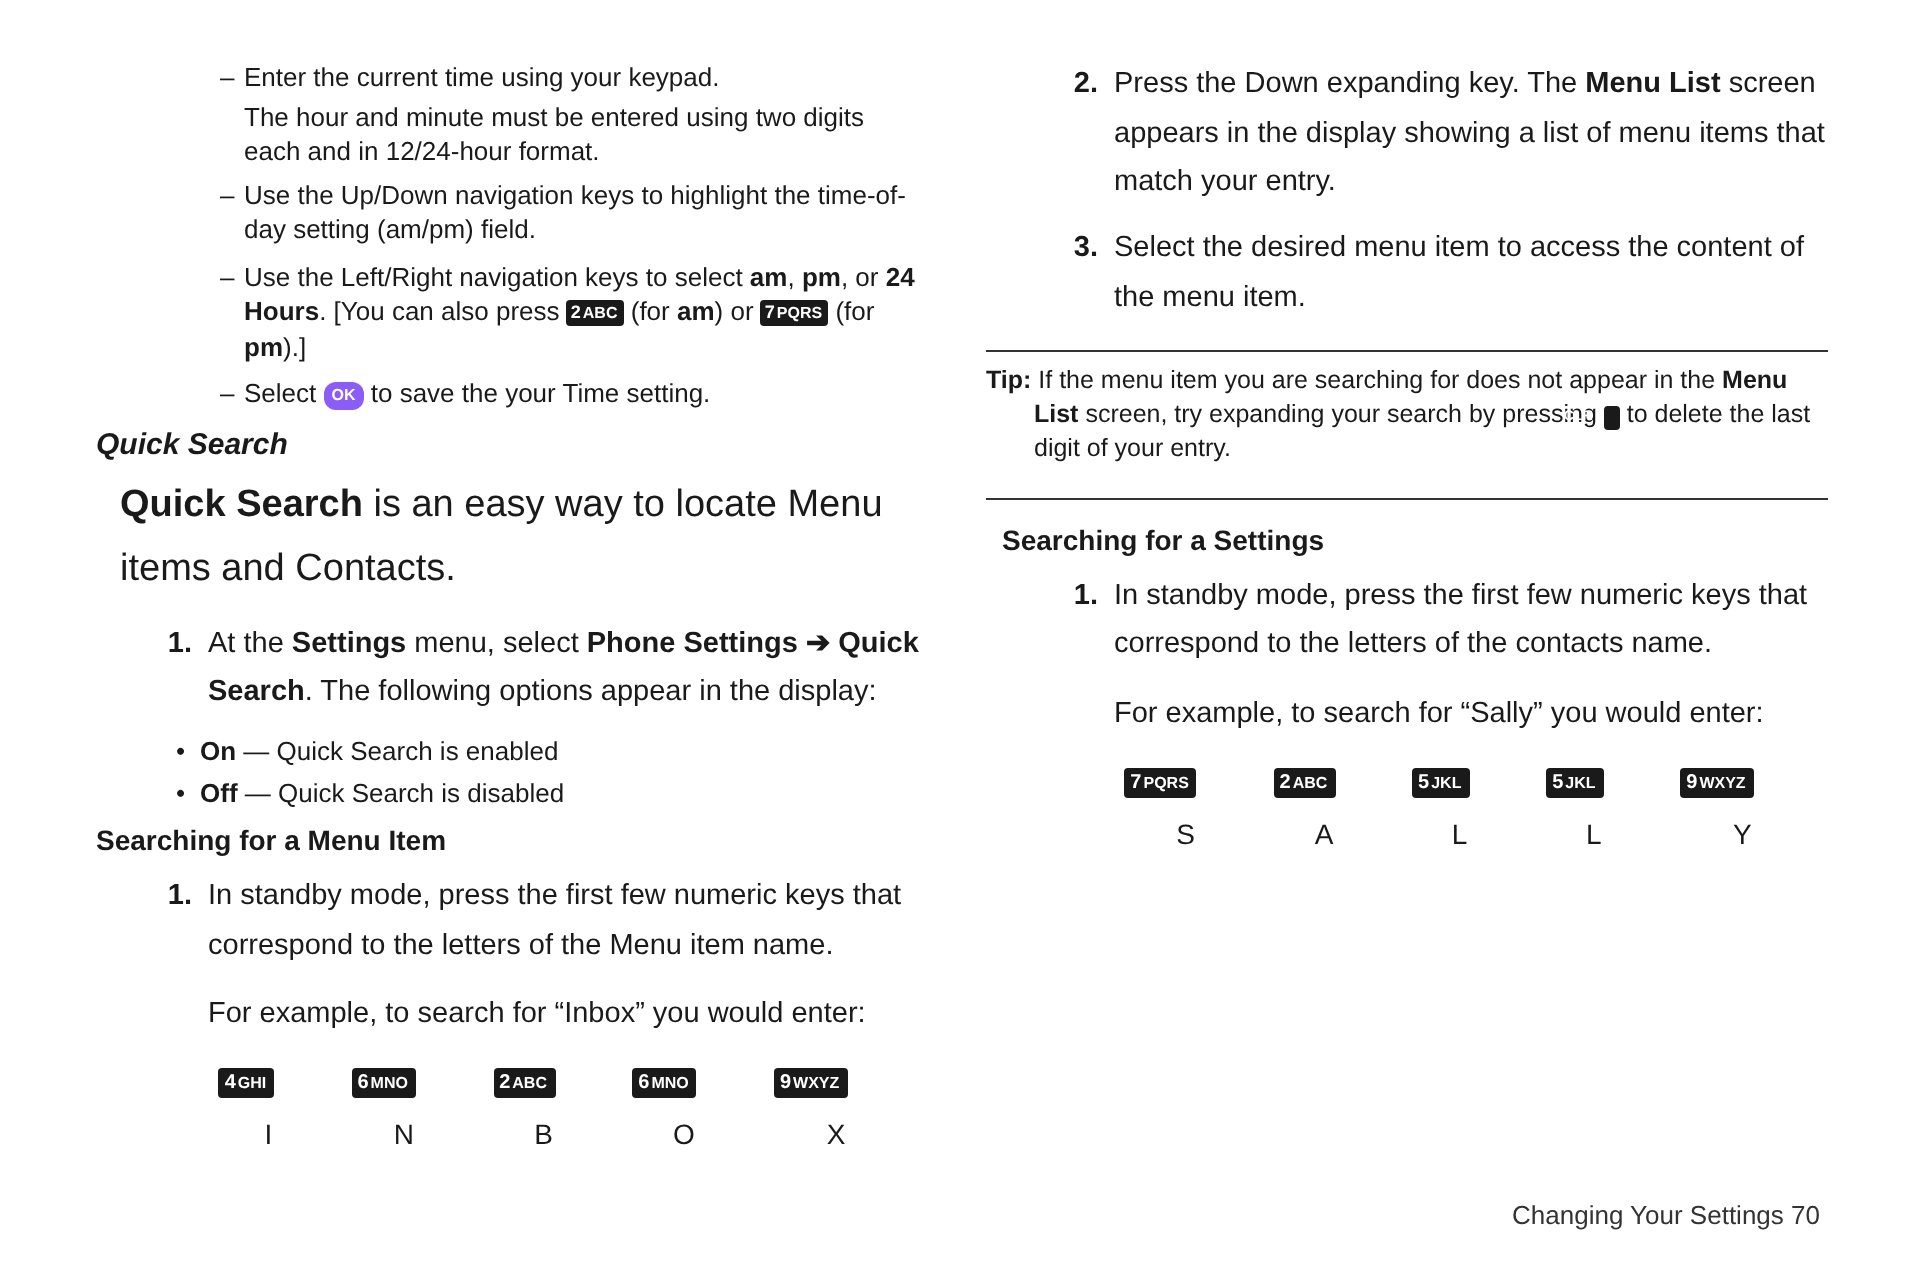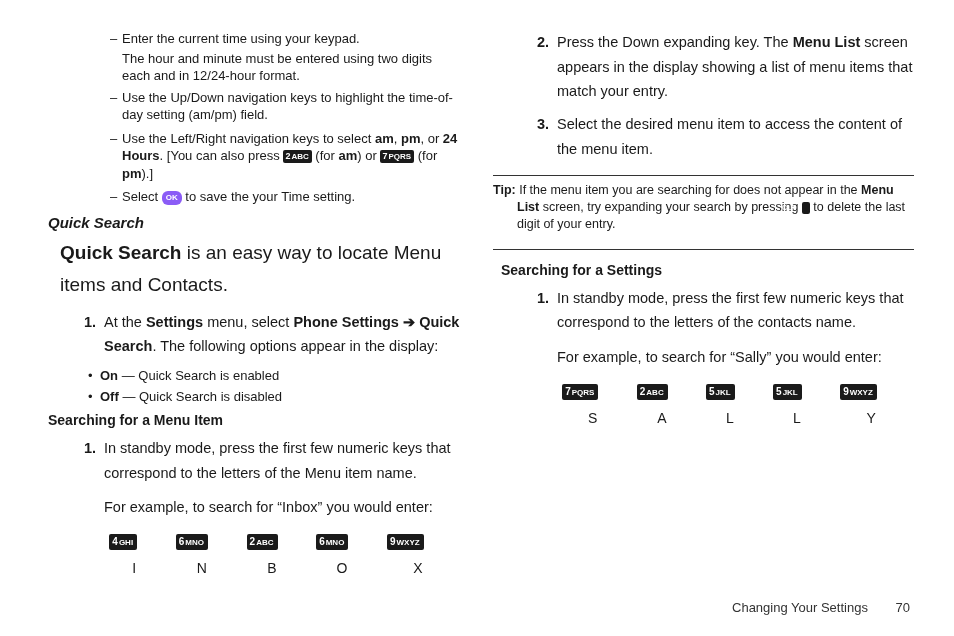--- a/index.html
+++ b/index.html
@@ -160,21 +160,21 @@
   }
   .tip .hang { display: block; padding-left: 24px; text-indent: -24px; }
   .footer {
     position: absolute;
     bottom: 21px;
     right: 44px;
     font-size: 13px;
     font-family: "Arial Narrow", Arial, sans-serif;
     color: #333;
   }
-  .footer .pn { margin-left: 24px; }
+  .footer .pn { }
   .nobreak { break-inside: avoid; }
   b { font-weight: bold; }
 </style>
 </head>
 <body>
 
 <div class="page">
 
   <div class="sub-bullets narrow">
     <div class="dash-line"><span class="dash">–</span><span>Enter the current time using your keypad.</span></div>

